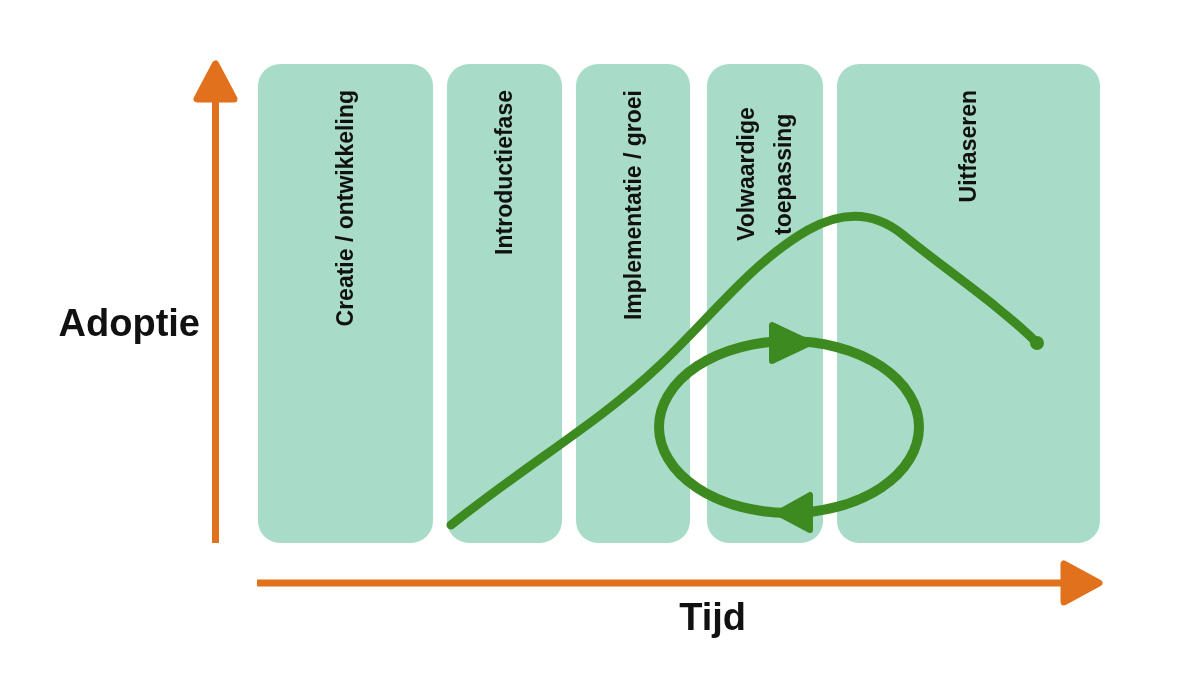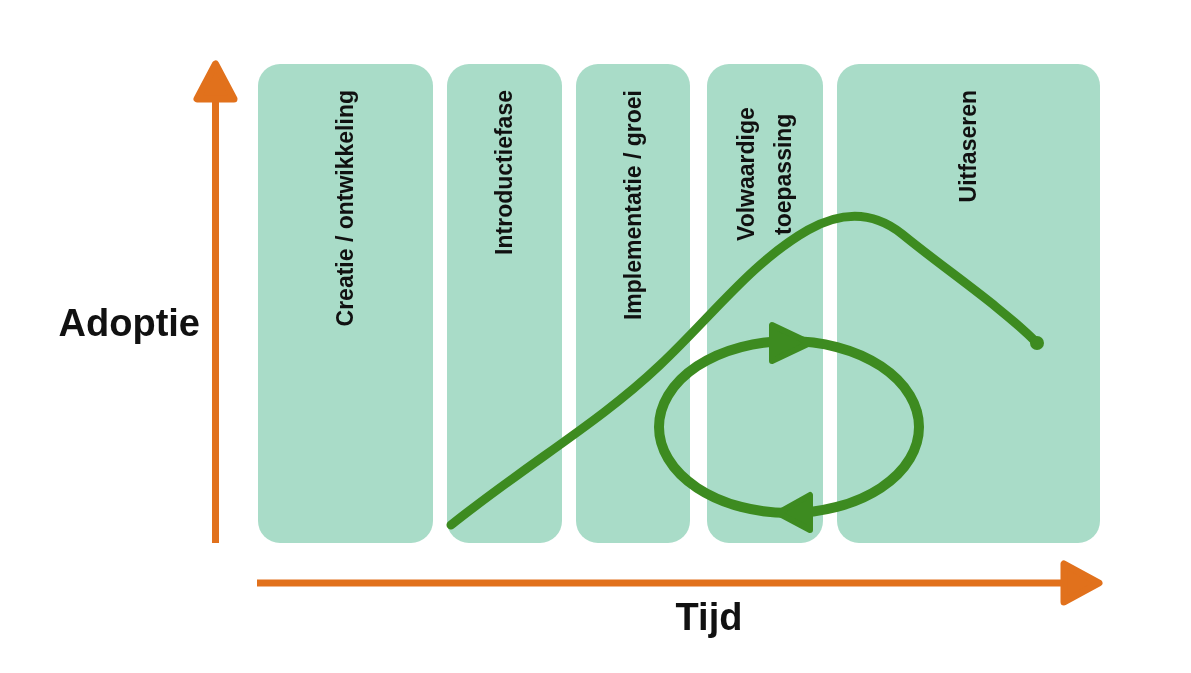--- a/index.html
+++ b/index.html
@@ -19,21 +19,21 @@
     overflow:hidden;
   }
   .axis-label{
     position:absolute;
     color:var(--text-black);
     font-weight:bold;
     font-size:38px;
     white-space:nowrap;
   }
   .y-axis-label{left:55px;top:278px;width:145px;text-align:right;margin-top:24px;}
-  .x-axis-label{left:644px;top:596px;width:130px;text-align:center;}
+  .x-axis-label{left:616px;top:596px;width:130px;text-align:right;}
   .bands{position:absolute;left:0;top:0;width:100%;height:100%;}
   .band{
     position:absolute;
     top:64px;height:479px;
     background:var(--band-mint);
     border-radius:22px;
     display:flex;
     justify-content:center;
     align-items:flex-start;
     padding-top:26px;

